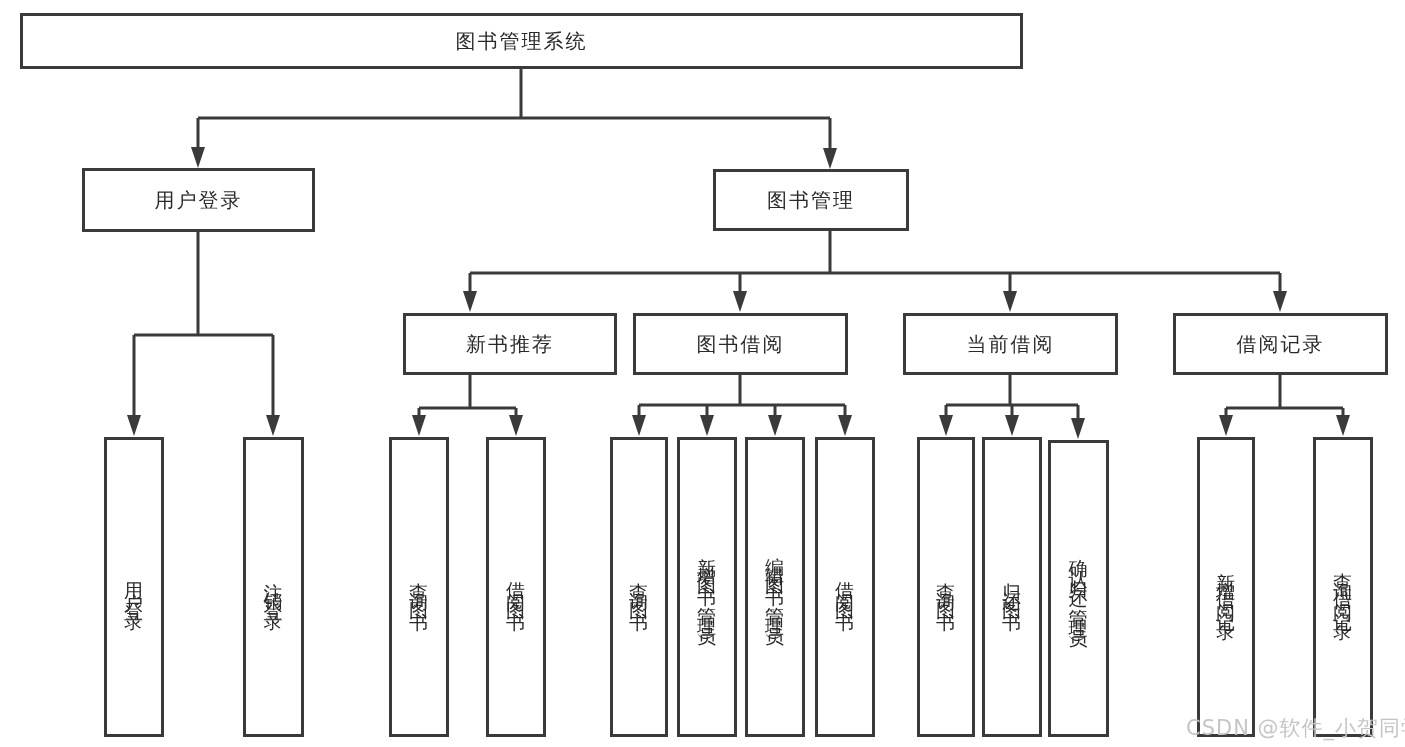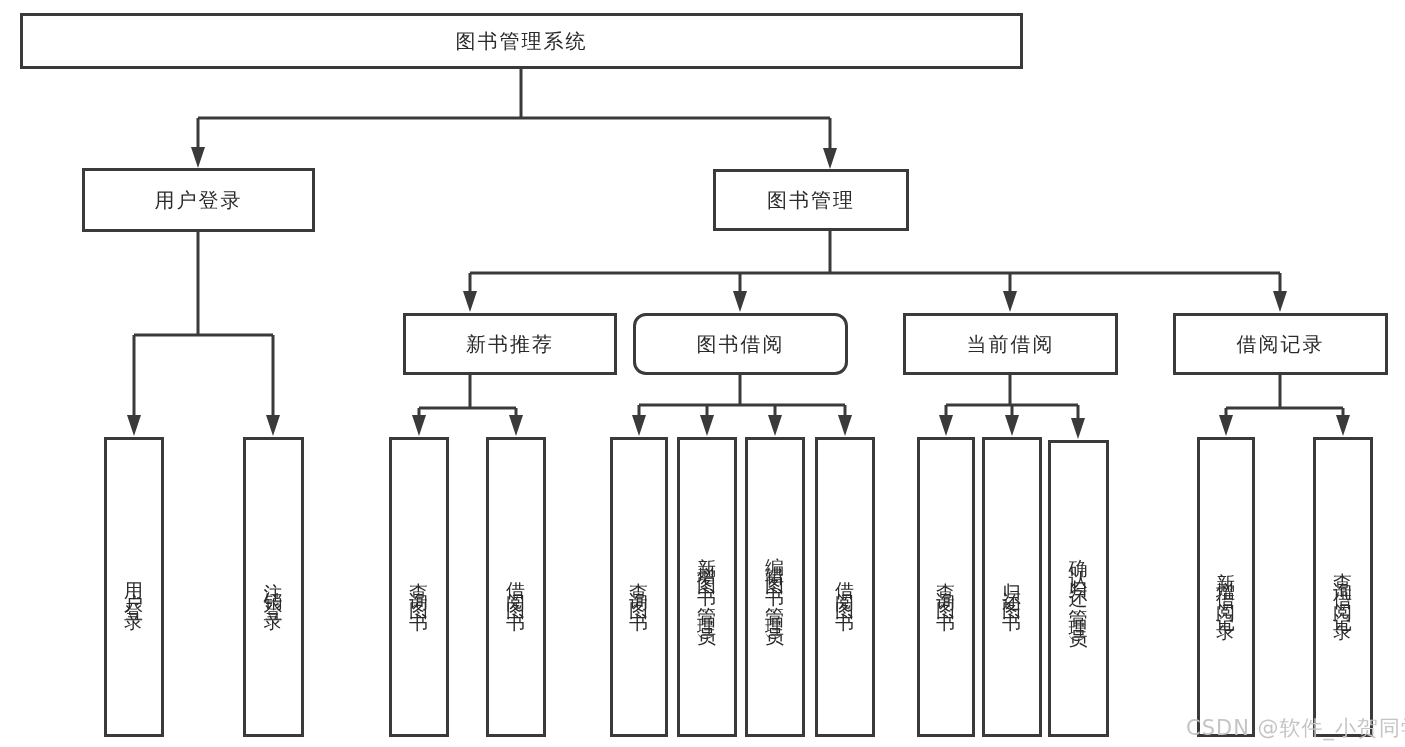--- a/index.html
+++ b/index.html
@@ -19,21 +19,21 @@
   }
   .watermark{
     position:absolute;left:1186px;top:714px;z-index:9;
     font-size:21px;color:#c5c5c5;letter-spacing:1px;white-space:nowrap;
   }
   
   .n-root {left:20px;  top:13px;  width:1003px;height:56px;}
   .n-login{left:82px;  top:168px; width:233px; height:64px;}
   .n-mgmt {left:713px; top:169px; width:196px; height:62px;}
   .n-l3a  {left:363px; top:313px; width:214px; height:62px;margin-left:40px;}
-  .n-l3b  {left:633px; top:313px; width:215px; height:62px;border-radius:13px;}
+  .n-l3b  {left:633px; top:313px; width:215px; height:62px;}
   .n-l3c  {left:903px; top:313px; width:215px; height:62px;}
   .n-l3d  {left:1173px;top:313px; width:215px; height:62px;}
   .leaf   {top:437px;height:300px;}
   .L1a{left:104px; width:60px;} .L1b{left:243px; width:61px;}
   .L2a{left:389px; width:60px;} .L2b{left:486px; width:60px;}
   .L3a{left:610px; width:58px;} .L3b{left:677px; width:60px;}
   .L3c{left:745px; width:60px;} .L3d{left:815px; width:60px;}
   .L4a{left:917px; width:58px;} .L4b{left:982px; width:60px;}
   .L4c{left:1048px;width:61px;top:440px;height:297px;}
   .L5a{left:1197px;width:58px;} .L5b{left:1313px;width:60px;}

